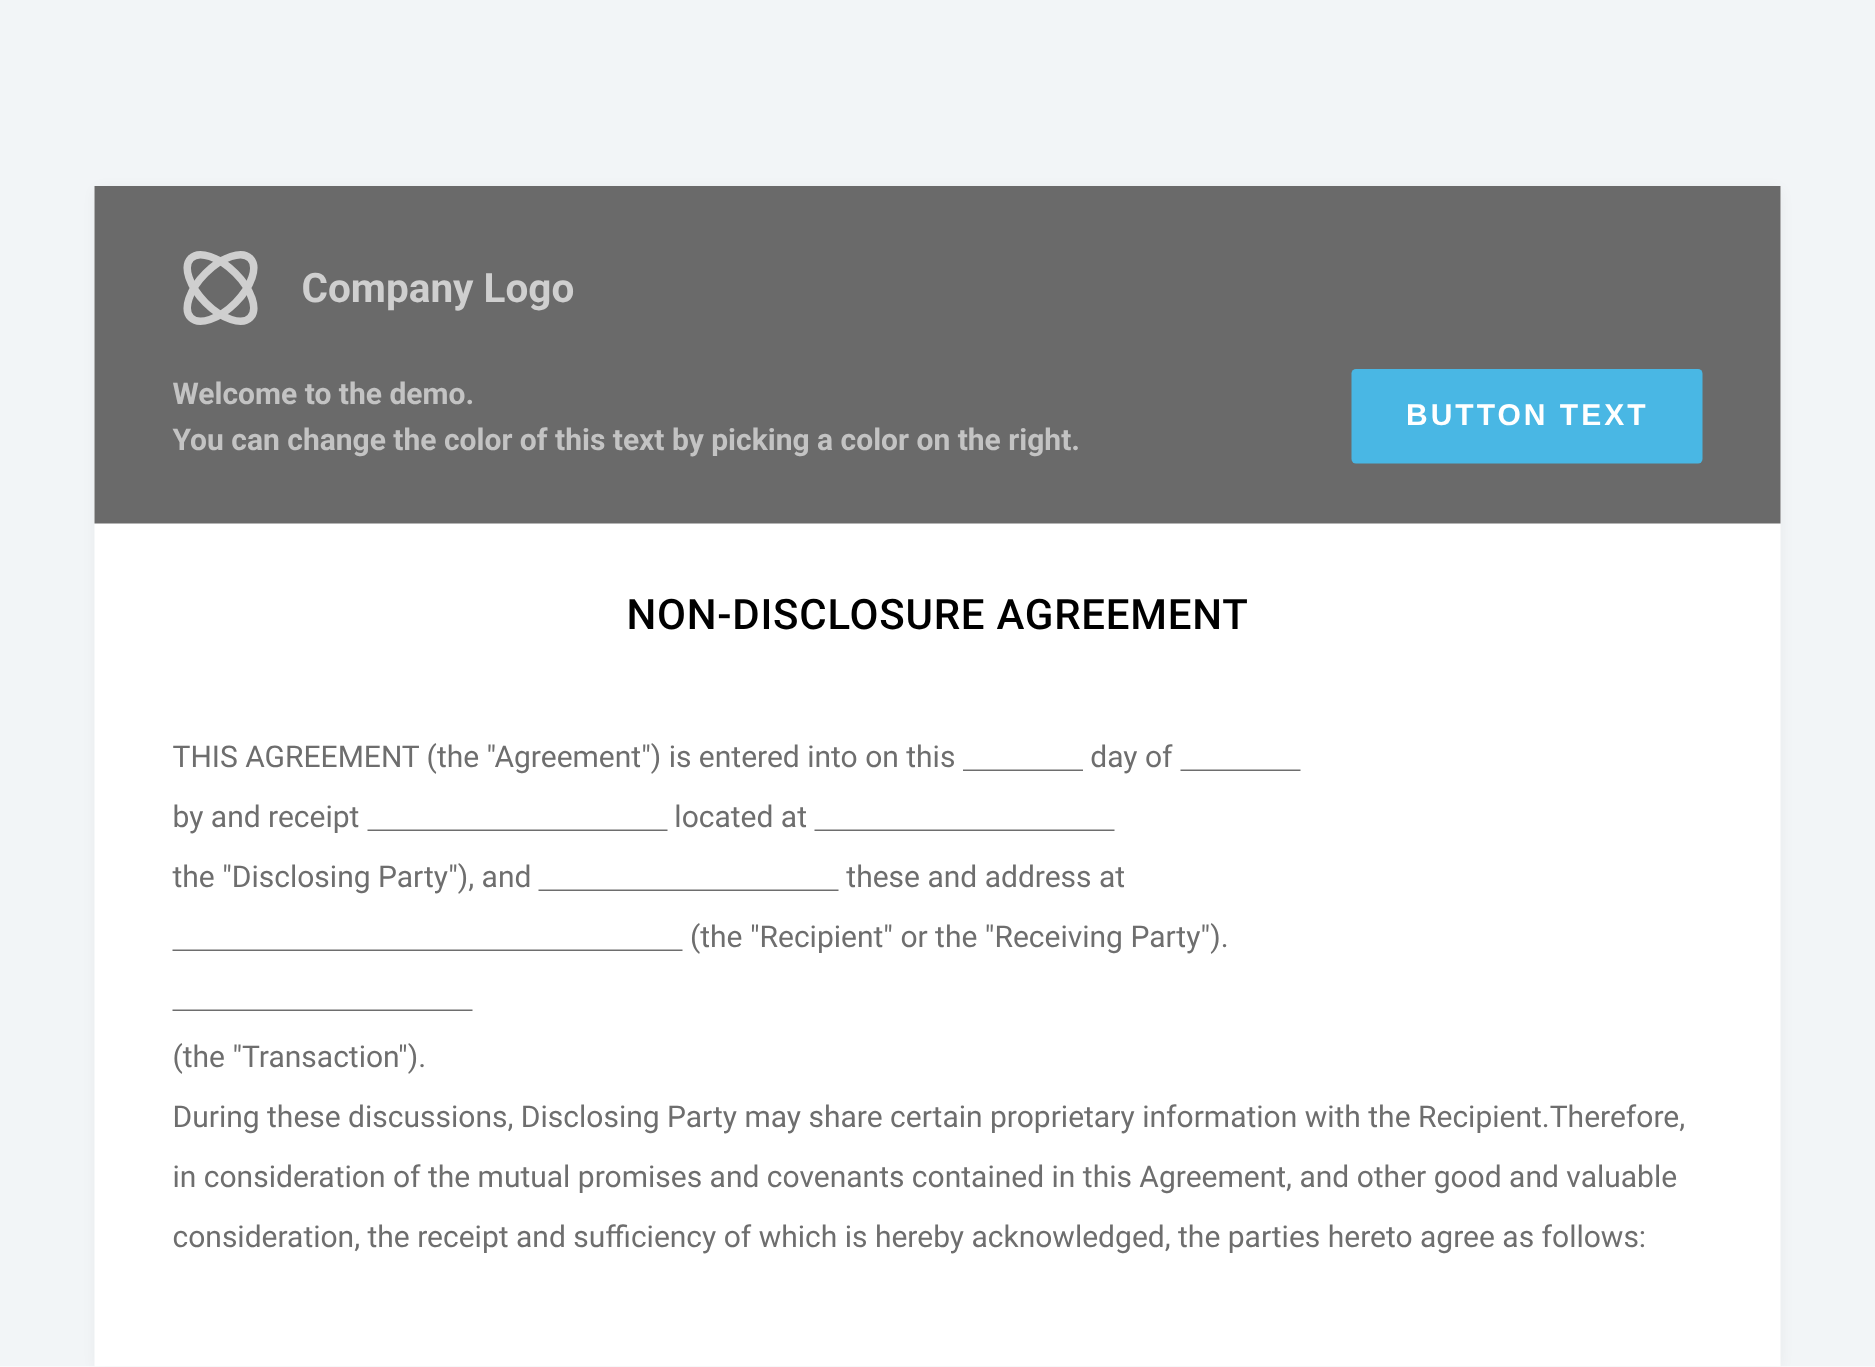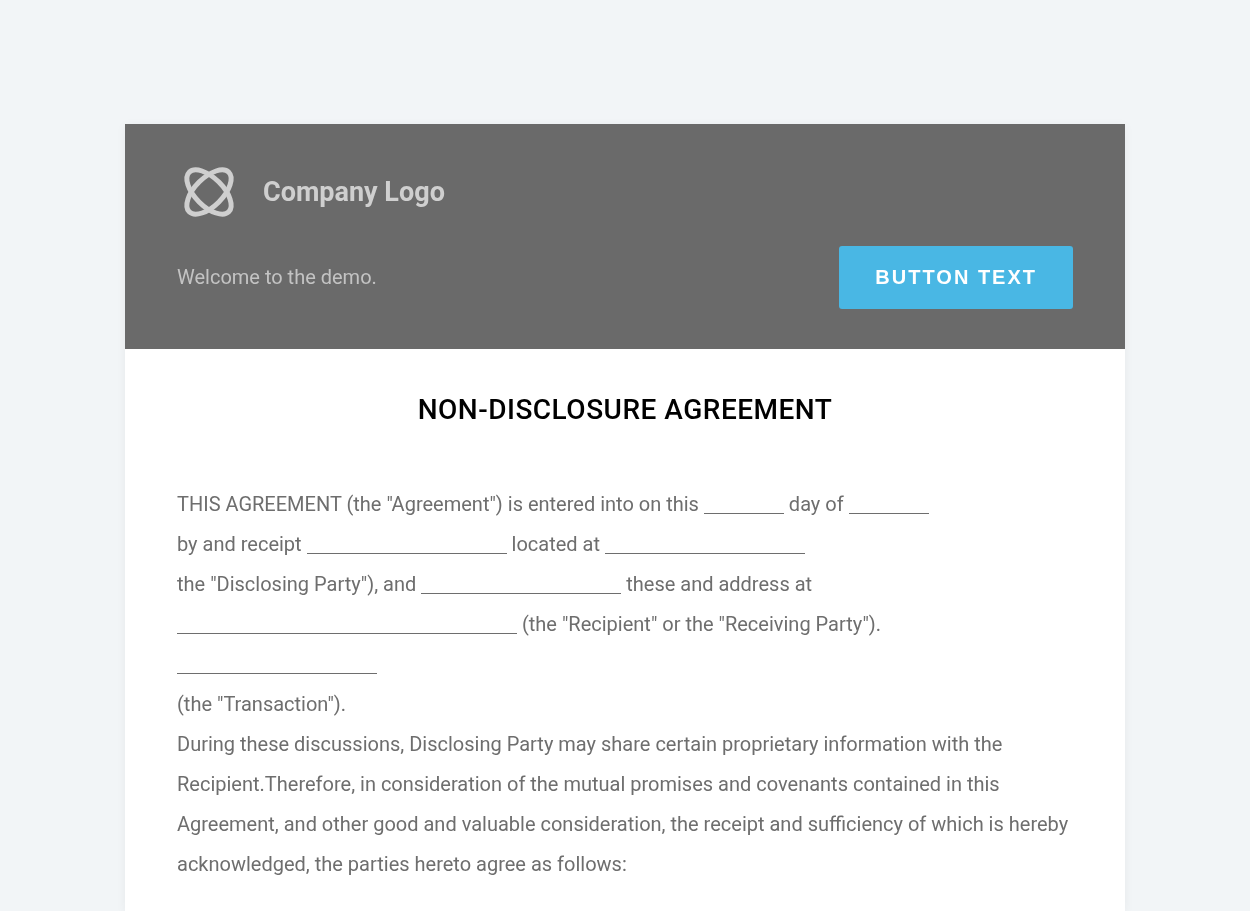--- a/index.html
+++ b/index.html
@@ -12,21 +12,21 @@
     height: 100%;
   }
   body {
     background: #f2f5f7;
     font-family: -apple-system, BlinkMacSystemFont, "Segoe UI", Roboto, Helvetica, Arial, sans-serif;
     display: flex;
     justify-content: center;
     padding-top: 124px;
   }
   .page {
-    width: 1000px;
+    width: 1124px;
     background: #ffffff;
     box-shadow: 0 2px 10px rgba(0,0,0,0.05);
   }
   .header {
     background: #6a6a6a;
     padding: 36px 52px 40px 52px;
     color: #cfcfcf;
   }
   .logo-row {
     display: flex;
@@ -46,21 +46,21 @@
   }
   .header-content-row {
     display: flex;
     justify-content: space-between;
     align-items: center;
   }
   .welcome-block {
     font-size: 20px;
     line-height: 1.55;
     color: #c3c3c3;
-    font-weight: 400;
+    font-weight: 700;
     max-width: 640px;
   }
   .action-button {
     background: #49b7e4;
     color: #ffffff;
     font-size: 20px;
     font-weight: 600;
     letter-spacing: 2px;
     padding: 20px 36px;
     border: none;
@@ -110,20 +110,21 @@
             <ellipse cx="32" cy="32" rx="28" ry="14" transform="rotate(45 32 32)"></ellipse>
             <ellipse cx="32" cy="32" rx="28" ry="14" transform="rotate(-45 32 32)"></ellipse>
           </g>
         </svg>
       </span>
       <span class="logo-text">Company Logo</span>
     </div>
     <div class="header-content-row">
       <div class="welcome-block">
         <div>Welcome to the demo.</div>
+        <div>You can change the color of this text by picking a color on the right.</div>
       </div>
       <button class="action-button">BUTTON TEXT</button>
     </div>
   </div>
 
   <div class="body">
     <h1 class="doc-title">NON-DISCLOSURE AGREEMENT</h1>
 
     <div class="doc-text">
       <span>THIS AGREEMENT (the "Agreement") is entered into on this </span><span class="blank w80"></span><span> day of </span><span class="blank w80"></span><br>

